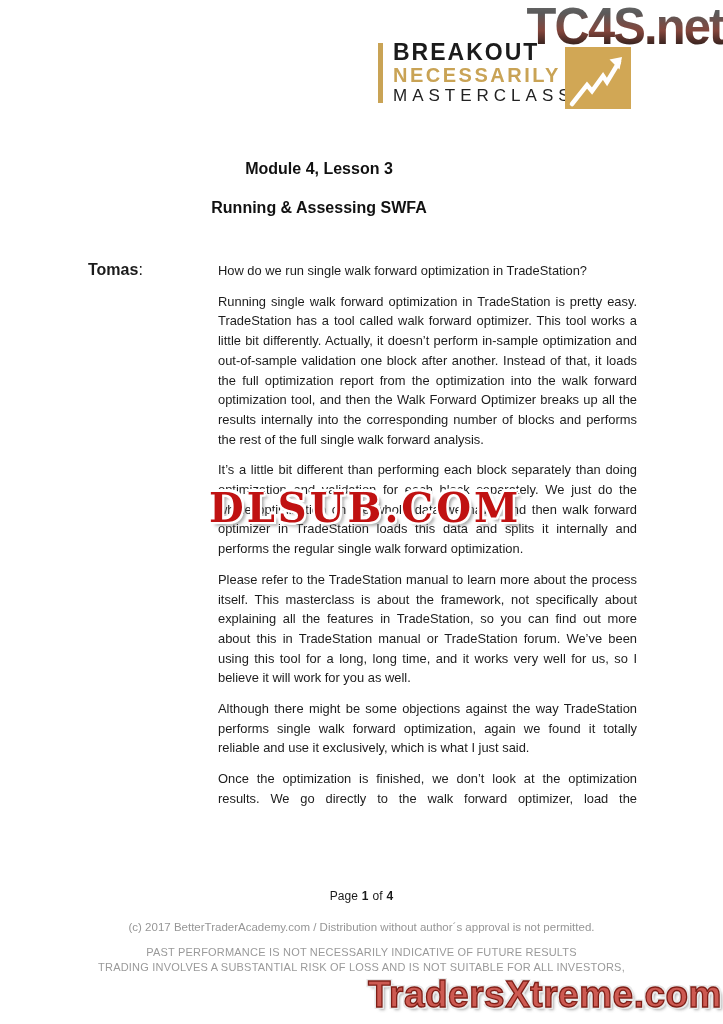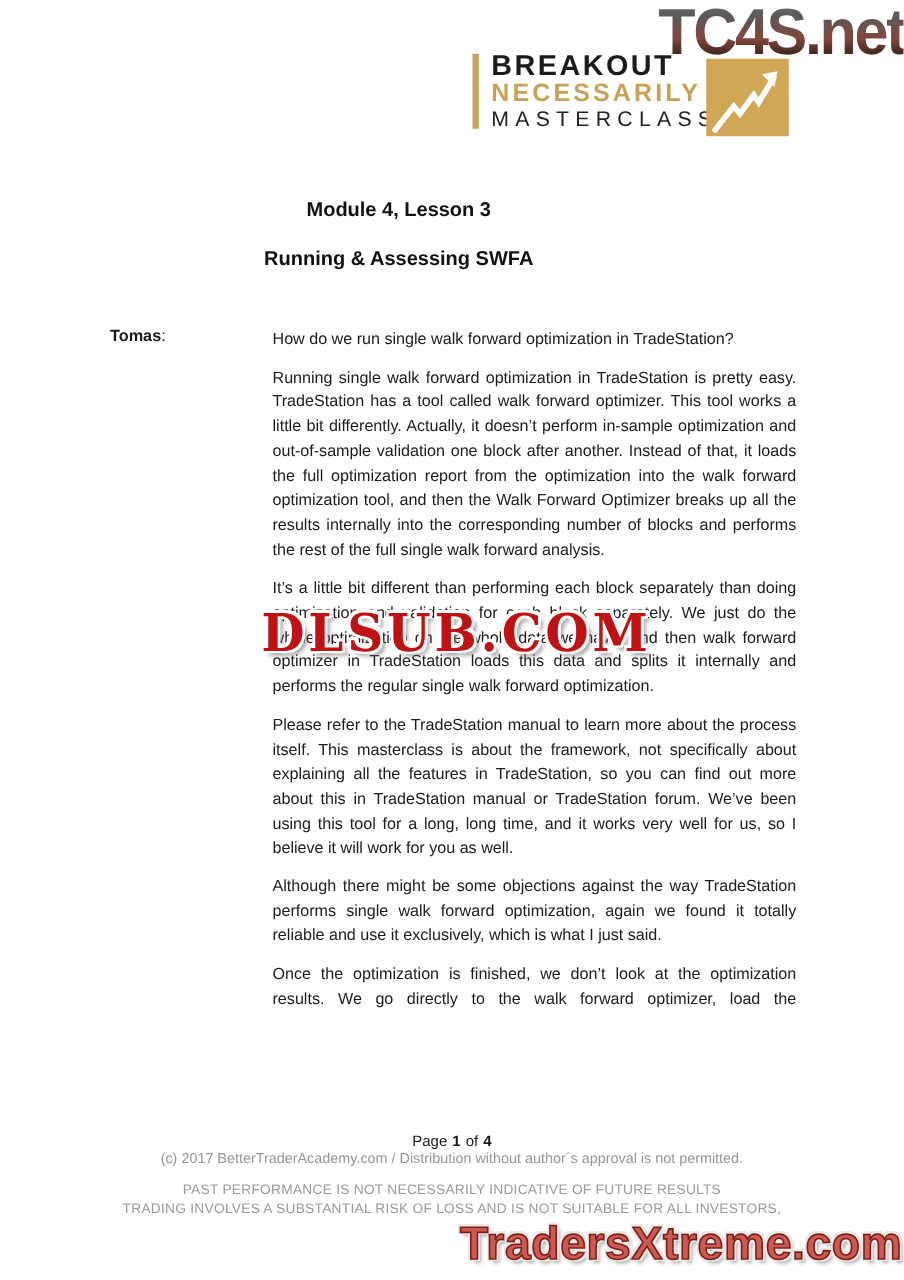--- a/index.html
+++ b/index.html
@@ -32,21 +32,21 @@
   }
   .brand-chart svg{display:block;}
 
   
   .title{position:absolute;left:0;top:160px;width:638px;text-align:center;color:#111;}
   .title-l1{font-size:16px;font-weight:700;}
   .title-l2{font-size:16px;font-weight:700;margin-top:21px;}
 
   
   .content{position:absolute;left:88px;top:261px;width:549px;display:flex;}
-  .speaker{width:130px;flex:0 0 130px;font-size:13px;color:#1b1b1b;}
+  .speaker{width:130px;flex:0 0 130px;font-size:16px;color:#1b1b1b;}
   .speaker .name{font-weight:700;}
   .paras{width:419px;flex:0 0 419px;}
   .paras p{
     margin:0 0 11px 0;font-size:12.9px;line-height:19.7px;color:#1c1c1c;
     text-align:justify;
   }
   .paras p.cont{text-align-last:justify;}
 
   
   .dlsub{
@@ -56,21 +56,21 @@
     text-shadow:
       -2px -2px 0 #ffffff, 2px -2px 0 #ffffff,
       -2px  2px 0 #ffffff, 2px  2px 0 #ffffff,
       -2px  0   0 #ffffff, 2px  0   0 #ffffff,
        0   -2px 0 #ffffff, 0    2px 0 #ffffff,
        4px  4px 3px rgba(110,110,110,0.55);
     transform:scaleY(1.04);
   }
 
   
-  .pageline{position:absolute;left:0;top:889px;width:723px;text-align:center;font-size:12px;color:#1a1a1a;margin-top:17px;}
+  .pageline{position:absolute;left:0;top:889px;width:723px;text-align:center;font-size:12px;color:#1a1a1a;}
   .pageline span{margin:0 2px;}
   .pageline b{margin:0 2px;font-weight:700;}
   .copyright{position:absolute;left:0;top:921px;width:723px;text-align:center;font-size:11.5px;color:#969696;}
   .disclaimer{position:absolute;left:0;top:945px;width:723px;text-align:center;font-size:11px;color:#9a9a9a;line-height:15px;letter-spacing:0.2px;}
 
   
   .traders{
     position:absolute;top:974px;right:1px;z-index:6;
     font-family:"Liberation Sans",sans-serif;
     font-size:37px;font-weight:700;letter-spacing:0.5px;

